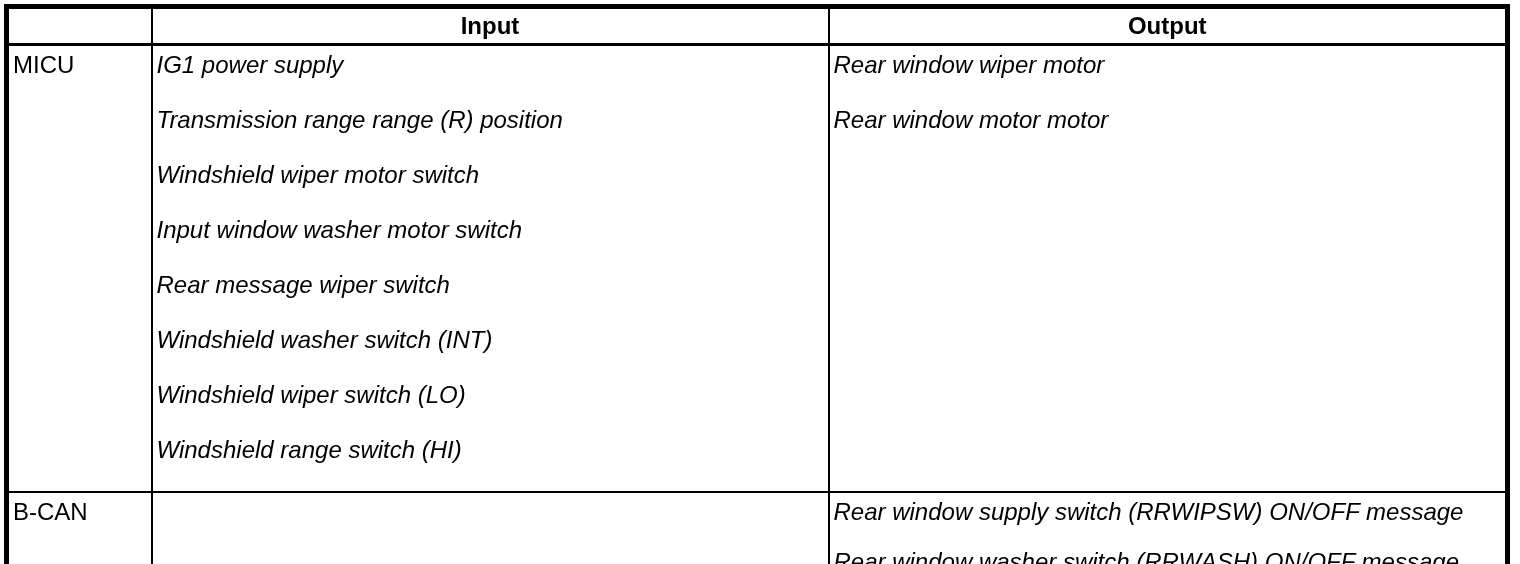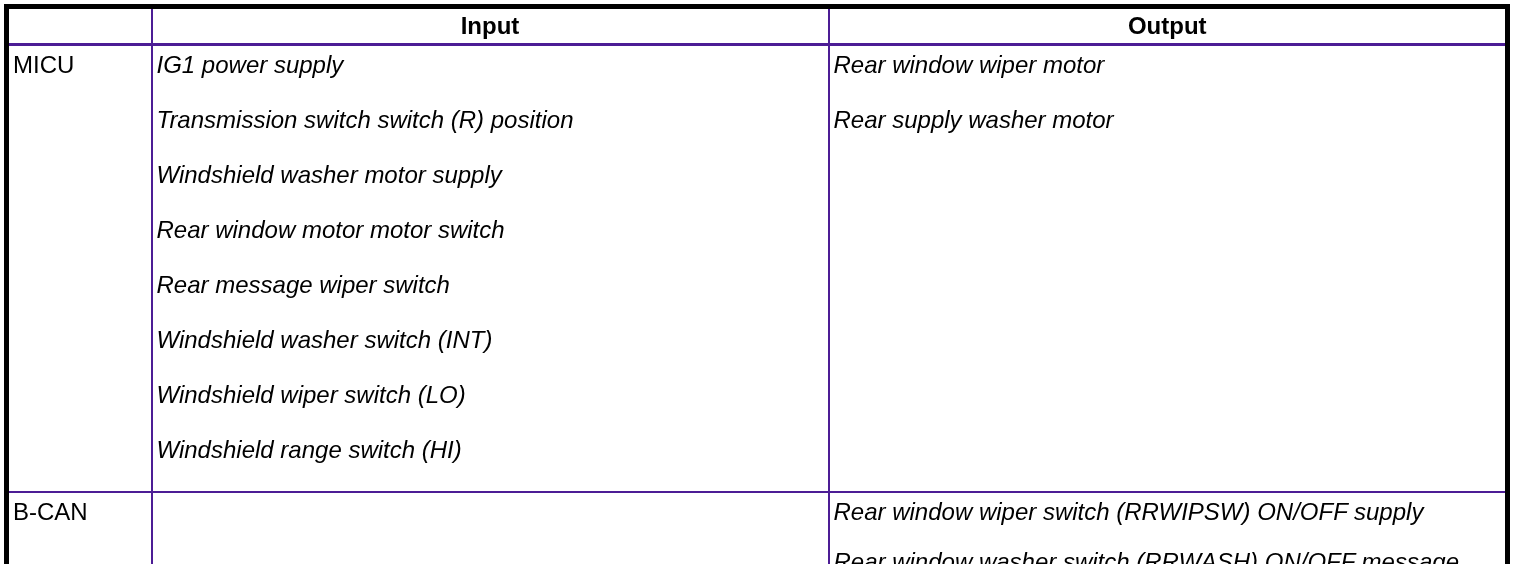--- a/index.html
+++ b/index.html
@@ -21,21 +21,21 @@
     top: 4px;
     width: 1506px;
     height: 552px;
     border-collapse: collapse;
     table-layout: fixed;
     border: 5px solid #000000;
     background: #ffffff;
   }
   table.io-table th,
   table.io-table td {
-    border: 2px solid #4c1d95;
+    border: 2px solid #000000;
     vertical-align: top;
     padding: 5px 4px 0 4px;
     font-size: 24px;
     line-height: 28px;
     overflow: hidden;
   }
   table.io-table thead th {
     font-weight: bold;
     text-align: center;
     vertical-align: middle;
@@ -70,37 +70,37 @@
       <th>Output</th>
     </tr>
   </thead>
   <tbody>
     <tr class="row-micu">
       <td>
         <div class="row-label">MICU</div>
       </td>
       <td>
         <div class="cell-line">IG1 power supply</div>
-        <div class="cell-line">Transmission switch switch (R) position</div>
-        <div class="cell-line">Windshield washer motor supply</div>
-        <div class="cell-line">Rear window motor motor switch</div>
+        <div class="cell-line">Transmission range range (R) position</div>
+        <div class="cell-line">Windshield wiper motor switch</div>
+        <div class="cell-line">Input window washer motor switch</div>
         <div class="cell-line">Rear message wiper switch</div>
         <div class="cell-line">Windshield washer switch (INT)</div>
         <div class="cell-line">Windshield wiper switch (LO)</div>
         <div class="cell-line">Windshield range switch (HI)</div>
       </td>
       <td>
         <div class="cell-line">Rear window wiper motor</div>
-        <div class="cell-line">Rear supply washer motor</div>
+        <div class="cell-line">Rear window motor motor</div>
       </td>
     </tr>
     <tr class="row-bcan">
       <td>
         <div class="row-label">B-CAN</div>
       </td>
       <td></td>
       <td class="output-cell-bcan">
-        <div class="cell-line">Rear window wiper switch (RRWIPSW) ON/OFF supply</div>
+        <div class="cell-line">Rear window supply switch (RRWIPSW) ON/OFF message</div>
         <div class="cell-line">Rear window washer switch (RRWASH) ON/OFF message</div>
       </td>
     </tr>
   </tbody>
 </table>
 
 </body></html>

